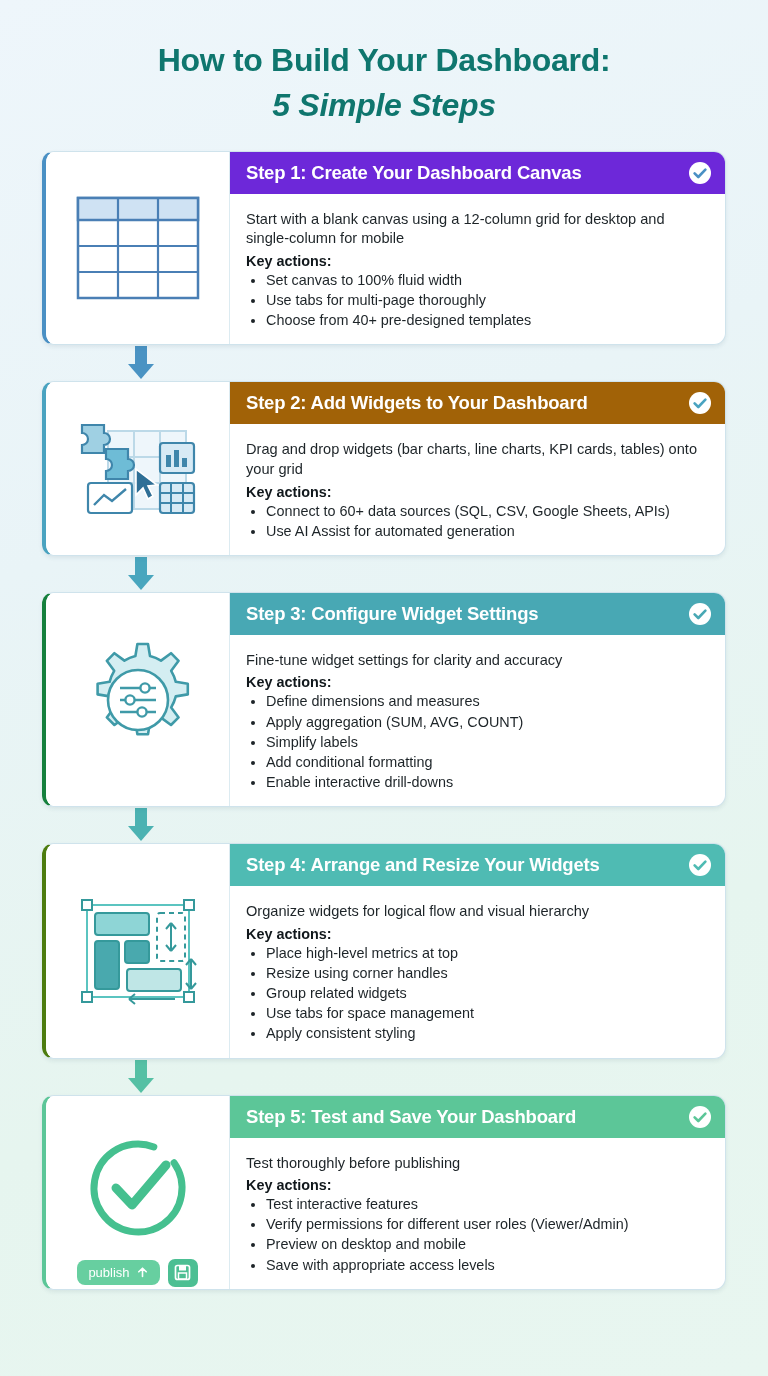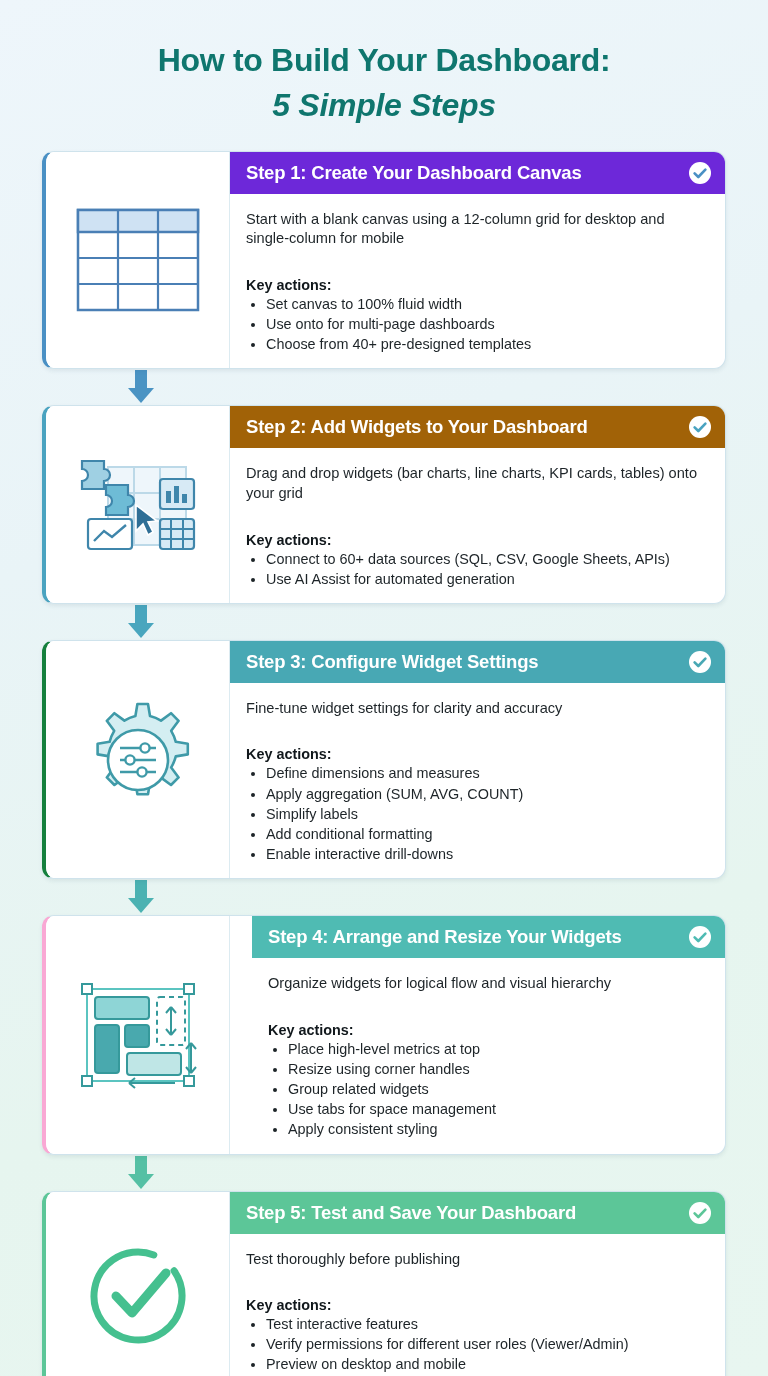--- a/index.html
+++ b/index.html
@@ -74,21 +74,21 @@
   }
   .step-content {
     padding: 16px 16px 14px 16px;
   }
   .desc {
     font-size: 14.6px;
     color: #1d2428;
     line-height: 1.34;
   }
   .keytitle {
-    margin-top: 28px;
+    margin-top: 4px;
     font-size: 14.4px;
     font-weight: bold;
     color: #11181c;
   }
   ul.actions {
     margin: 2px 0 0 20px;
     padding: 0;
   }
   ul.actions li {
     font-size: 14.4px;
@@ -110,21 +110,21 @@
   
   .h1c { background: #6d28d9; }
   .h2c { background: #a16207; gap: 13px; }
   .h3c { background: #48a8b4; }
   .h4c { background: #4fbbb3; }
   .h5c { background: #5cc698; }
 
   .sw1 { border-left: 4px solid #4a90c4; }
   .sw2 { border-left: 4px solid #4aa3c0; }
   .sw3 { border-left: 4px solid #15803d; }
-  .sw4 { border-left: 4px solid #f9a8d4; gap: 22px; }
+  .sw4 { border-left: 4px solid #4d7c0f; }
   .sw5 { border-left: 4px solid #5cc698; }
 
   svg { display: block; }
 </style>
 </head>
 <body>
 
 <div class="page">
 
   <div class="title">
@@ -156,21 +156,21 @@
               <circle cx="11" cy="11" r="11" fill="#ffffff"></circle>
               <path d="M5.6 11.3 L9.3 15 L16.4 7.6" fill="none" stroke="#4a90c4" stroke-width="2.6" stroke-linecap="round" stroke-linejoin="round"></path>
             </svg>
           </span>
         </div>
         <div class="step-content">
           <div class="desc">Start with a blank canvas using a 12-column grid for desktop and single-column for mobile</div>
           <div class="keytitle">Key actions:</div>
           <ul class="actions">
             <li>Set canvas to 100% fluid width</li>
-            <li>Use onto for multi-page dashboards</li>
+            <li>Use tabs for multi-page thoroughly</li>
             <li>Choose from 40+ pre-designed templates</li>
           </ul>
         </div>
       </div>
     </div>
 
     <div class="arrow">
       <svg width="30" height="34" viewBox="0 0 30 34">
         <rect x="9" y="0" width="12" height="20" fill="#4a93c3"></rect>
         <path d="M2 18 L28 18 L15 33 Z" fill="#4a93c3"></path>

